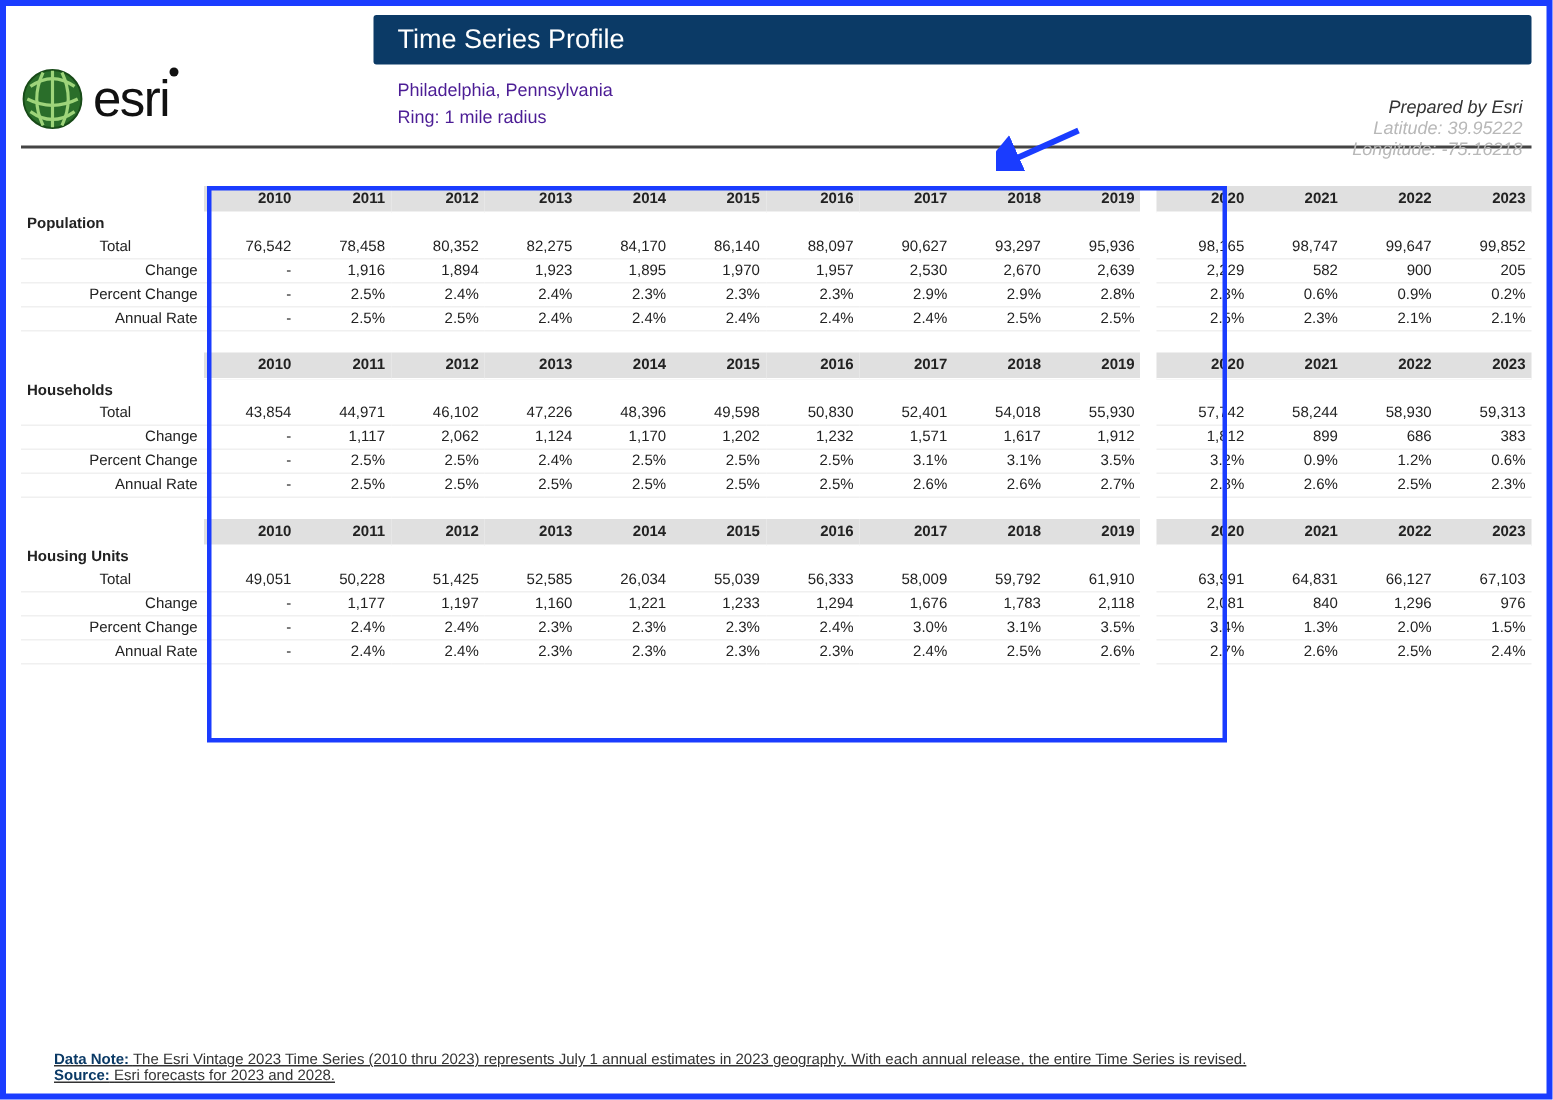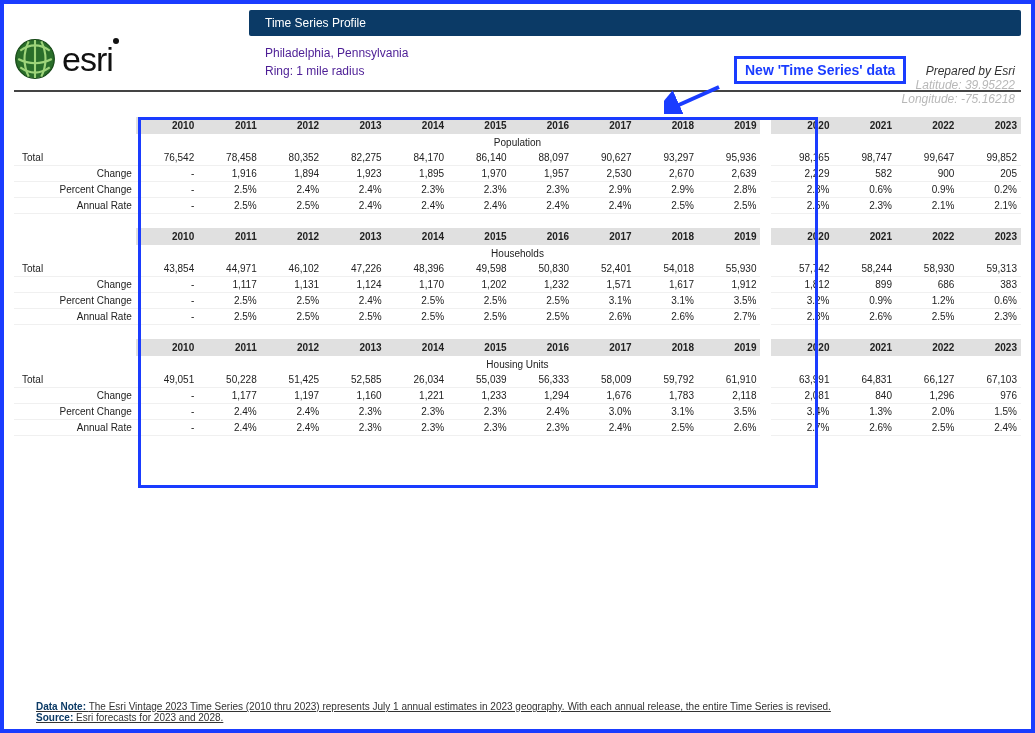--- a/index.html
+++ b/index.html
@@ -43,21 +43,21 @@
     top: -2px; right: -6px;
     width: 6px; height: 6px;
     background: #111; border-radius: 50%;
   }
   .title-col {
     flex: 1;
   }
   .title-bar {
     background: #0b3a66;
     color: #fff;
-    font-size: 12px;
+    font-size: 18px;
     padding: 6px 16px;
     border-radius: 2px;
     width: 740px;
   }
   .subtitle {
     font-size: 12px;
     color: #4c1d95;
     padding: 8px 0 0 16px;
     line-height: 1.5;
   }
@@ -108,30 +108,30 @@
     padding: 3px 4px;
     border-bottom: 1px solid #fff;
   }
   table.data th.blank { background: transparent; }
   table.data td {
     text-align: right;
     padding: 2px 4px;
     border-bottom: 1px solid #f0f0f0;
   }
   table.data td.label {
-    text-align: left;
+    text-align: center;
     padding-left: 8px;
   }
   table.data td.sublabel {
     text-align: right;
     padding-left: 24px;
   }
   table.data tr.section-title td {
-    font-weight: normal;
-    text-align: center;
+    font-weight: bold;
+    text-align: left;
     padding-left: 4px;
     border-bottom: none;
   }
   table.data tr.spacer td { border: none; height: 10px; }
   col.lbl { width: 115px; }
   col.yr  { width: 59px; }
   col.gap { width: 10px; }
   .highlight-frame {
     position: absolute;
     border: 3px solid #1a3cff;
@@ -174,21 +174,20 @@
       </div>
     </div>
   </div>
 
   <div class="meta-right">
     <div class="prep">Prepared by Esri</div>
     <div class="coord">Latitude: 39.95222</div>
     <div class="coord">Longitude: -75.16218</div>
   </div>
 
-  <div class="annotation-box">New 'Time Series' data</div>
   <svg class="annotation-arrow" viewBox="0 0 60 30">
     <defs>
         <marker id="ah" markerWidth="8" markerHeight="8" refX="2" refY="4" orient="auto">
       <path d="M0,0 L8,4 L0,8 Z" fill="#1a3cff"></path>
         </marker>
       </defs>
     <line x1="55" y1="3" x2="8" y2="24" stroke="#1a3cff" stroke-width="4" marker-end="url(#ah)"></line>
   </svg>
 
   <hr class="top-rule">
@@ -347,21 +346,21 @@
             <td style="border: none;"></td>
             <td>57,742</td>
             <td>58,244</td>
             <td>58,930</td>
             <td>59,313</td>
           </tr>
           <tr>
             <td class="sublabel">Change</td>
             <td>-</td>
             <td>1,117</td>
-            <td>1,131</td>
+            <td>2,062</td>
             <td>1,124</td>
             <td>1,170</td>
             <td>1,202</td>
             <td>1,232</td>
             <td>1,571</td>
             <td>1,617</td>
             <td>1,912</td>
             <td style="border: none;"></td>
             <td>1,812</td>
             <td>899</td>

